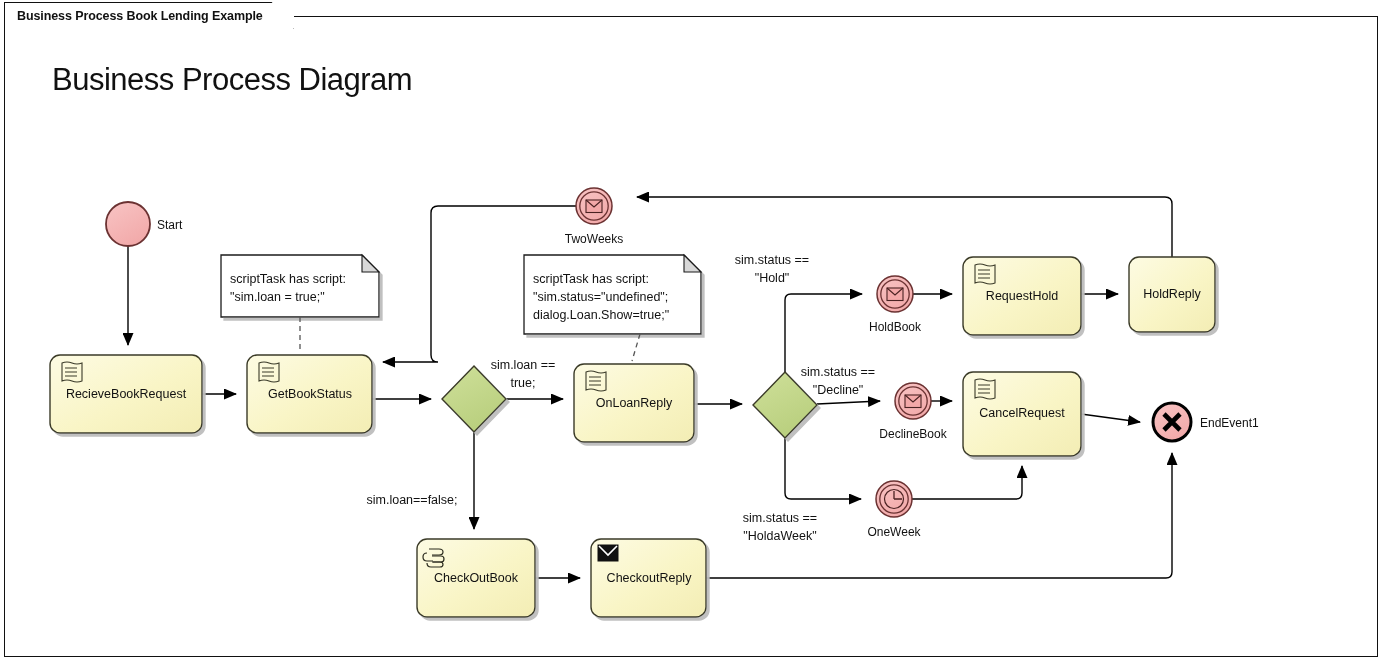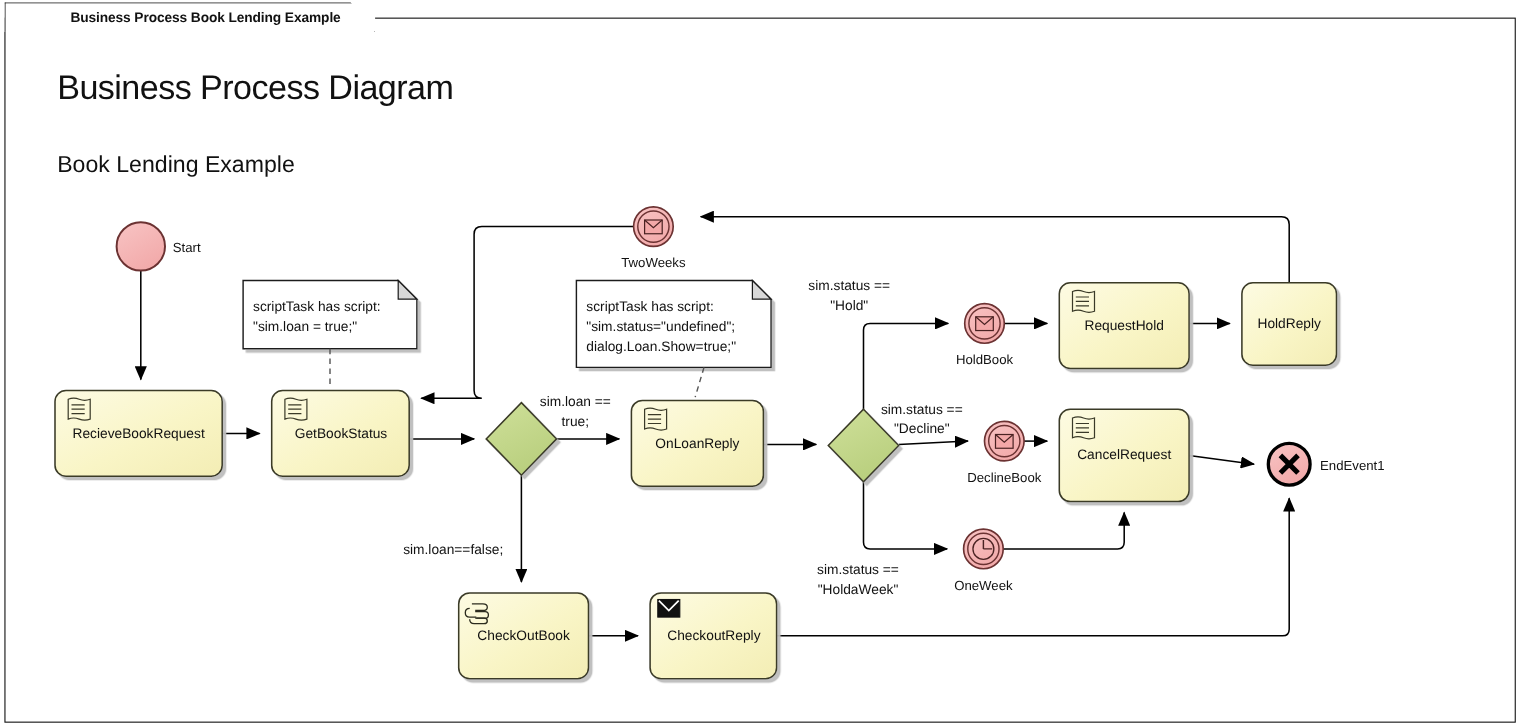--- a/index.html
+++ b/index.html
@@ -5,21 +5,21 @@
   html,body{margin:0;padding:0;background:#ffffff;}
   body{font-family:"Liberation Sans",sans-serif;color:#111;}
   #page{position:relative;width:1382px;height:661px;background:#fff;overflow:hidden;}
   
   #frame{position:absolute;left:4px;top:16px;width:1374px;height:641px;border:1px solid #111;box-sizing:border-box;background:#fff;}
   
   #tab{position:absolute;left:4px;top:2px;height:27px;background:#fff;display:flex;align-items:center;z-index:5;}
   #tab-shape{position:relative;height:27px;display:flex;align-items:center;padding:0 30px 0 12px;
     background:#fff;border:1px solid #111;border-bottom:none;
     clip-path:polygon(0 0, calc(100% - 22px) 0, 100% 100%, 0 100%);box-sizing:border-box;}
-  #tab-label{font-size:12.5px;font-weight:bold;color:#111;white-space:nowrap;letter-spacing:-0.1px;margin-left:47px;}
+  #tab-label{font-size:12.5px;font-weight:bold;color:#111;white-space:nowrap;letter-spacing:-0.1px;}
   #title{position:absolute;left:52px;top:62px;font-size:31px;font-weight:normal;color:#111;letter-spacing:-0.5px;}
   #subtitle{position:absolute;left:52px;top:138px;font-size:21px;font-weight:normal;color:#111;}
   #svgwrap{position:absolute;left:0;top:0;width:1382px;height:661px;}
   svg{display:block;}
   .lbl{font-family:"Liberation Sans",sans-serif;font-size:12.5px;fill:#111;}
   .nodelbl{font-family:"Liberation Sans",sans-serif;font-size:12.5px;fill:#111;}
   .notetxt{font-family:"Liberation Sans",sans-serif;font-size:12.5px;fill:#111;}
   .evlbl{font-family:"Liberation Sans",sans-serif;font-size:12px;fill:#111;}
 </style>
 </head>
@@ -29,21 +29,20 @@
 
   <div id="frame"></div>
 
   <div id="tab">
     <div id="tab-shape">
       <span id="tab-label">Business Process Book Lending Example</span>
     </div>
   </div>
 
   <div id="title">Business Process Diagram</div>
-  <div id="subtitle">Book Lending Example</div>
 
   <div id="svgwrap">
   <svg width="1382" height="661" viewBox="0 0 1382 661" xmlns="http://www.w3.org/2000/svg">
     <defs>
       <marker id="arrow" markerWidth="13" markerHeight="11" refX="12" refY="5.5" orient="auto" markerUnits="userSpaceOnUse">
         <path d="M0,0 L13,5.5 L0,11 z" fill="#000"></path>
       </marker>
       <linearGradient id="taskgrad" x1="0" y1="0" x2="1" y2="1">
         <stop offset="0%" stop-color="#fdfbe3"></stop>
         <stop offset="55%" stop-color="#f9f5c6"></stop>

